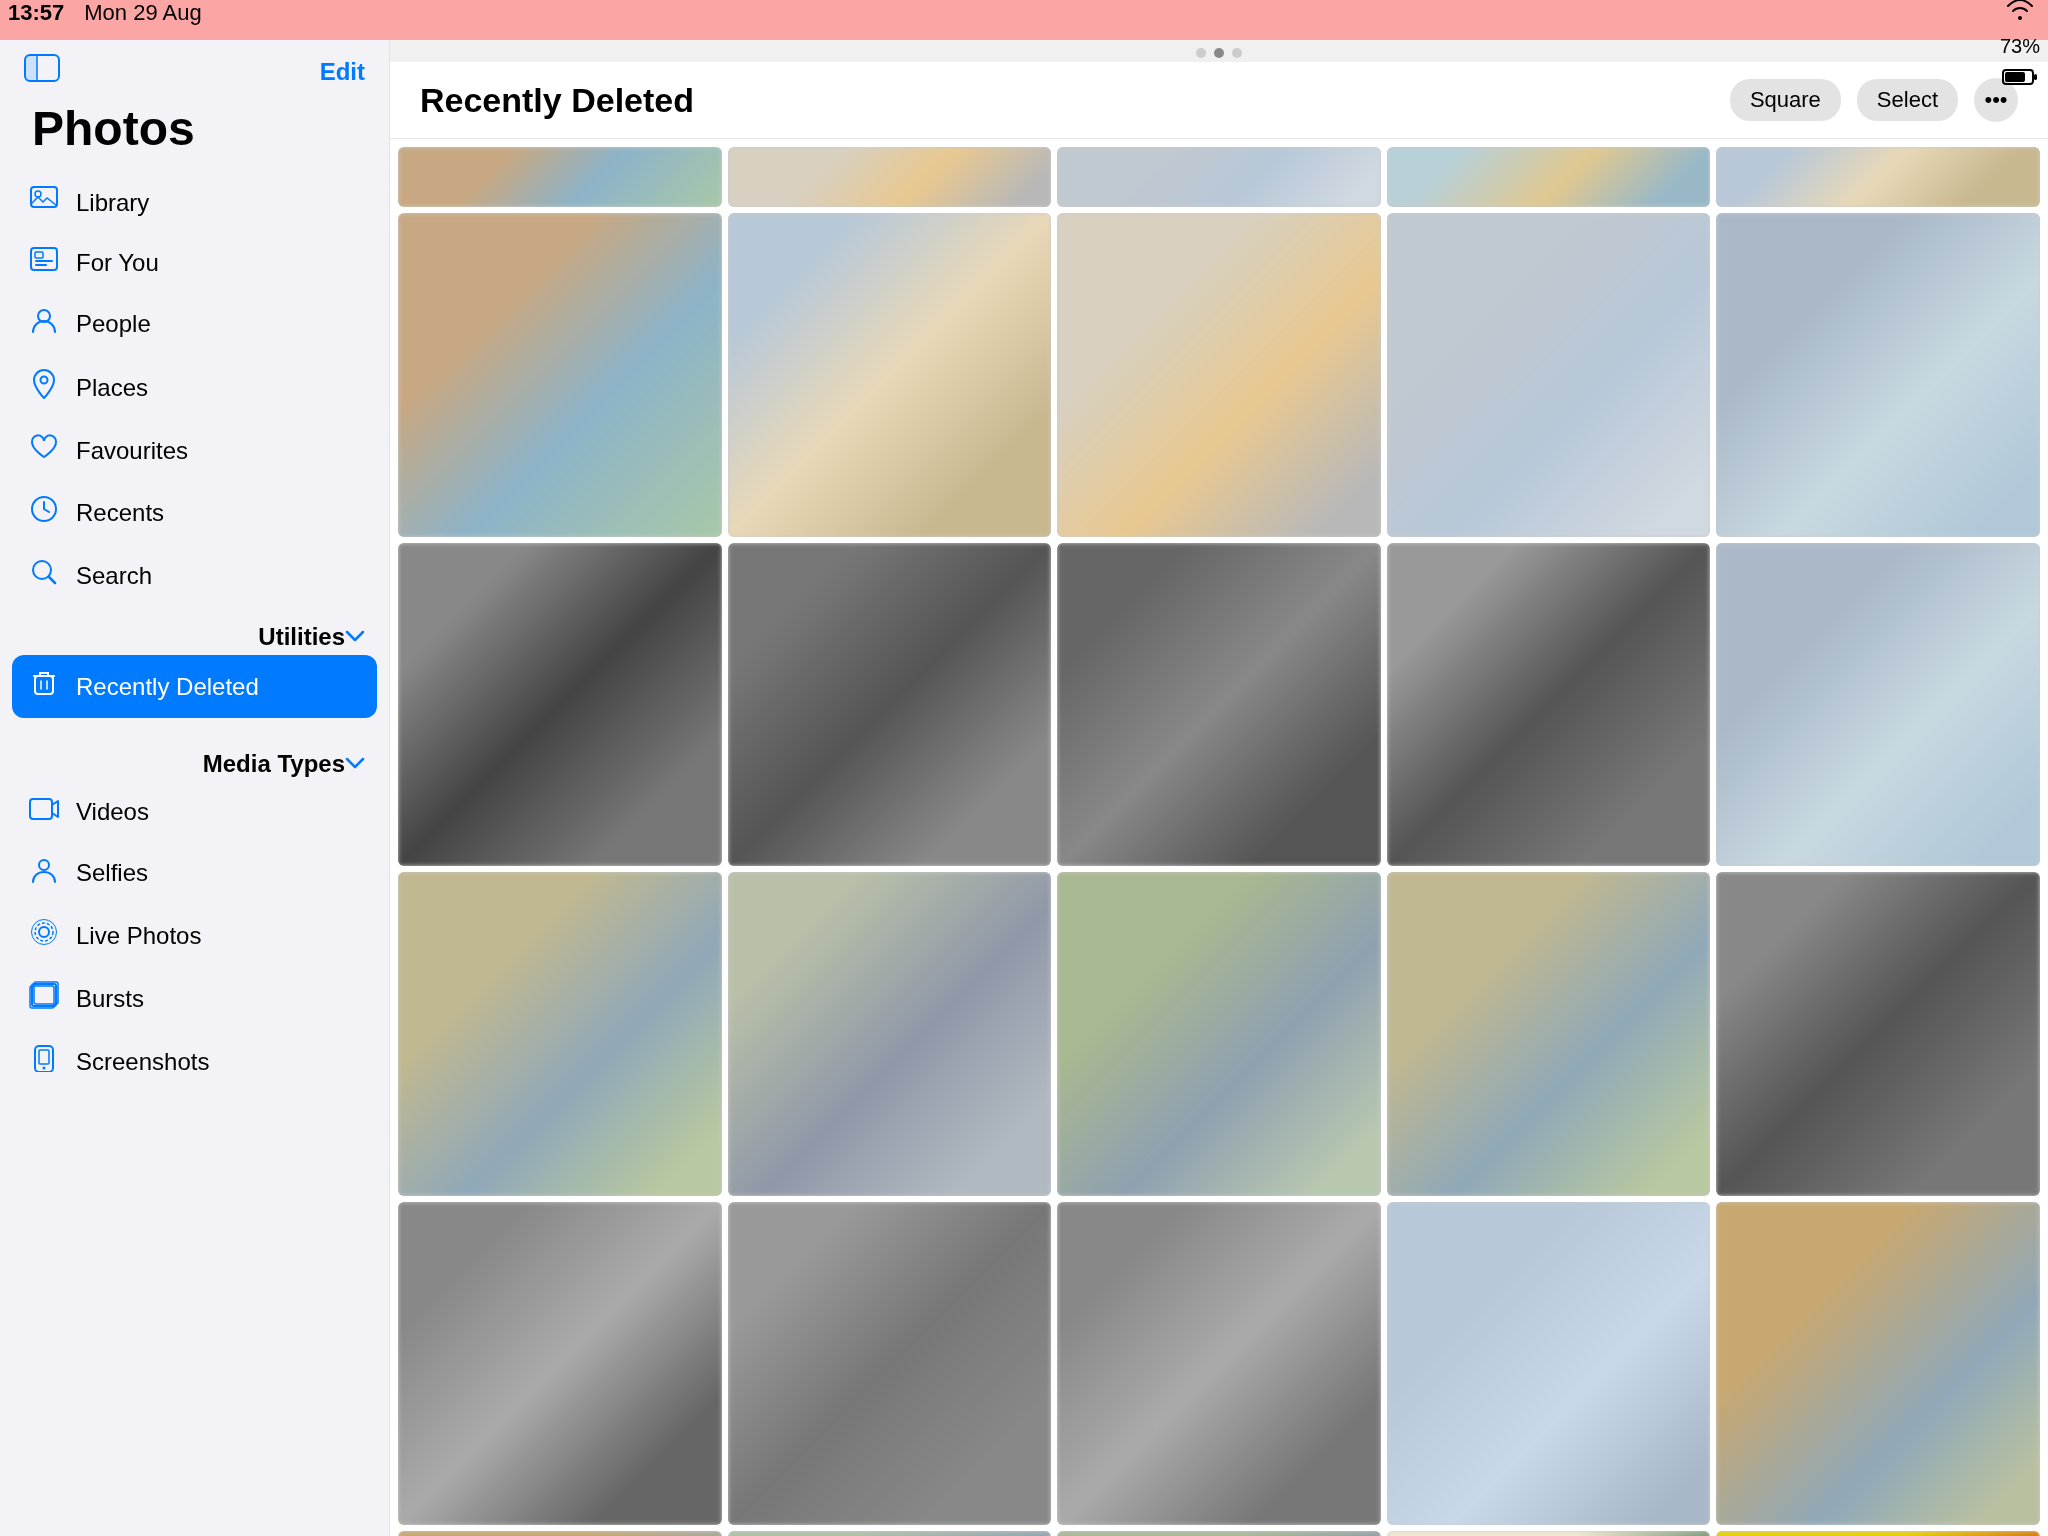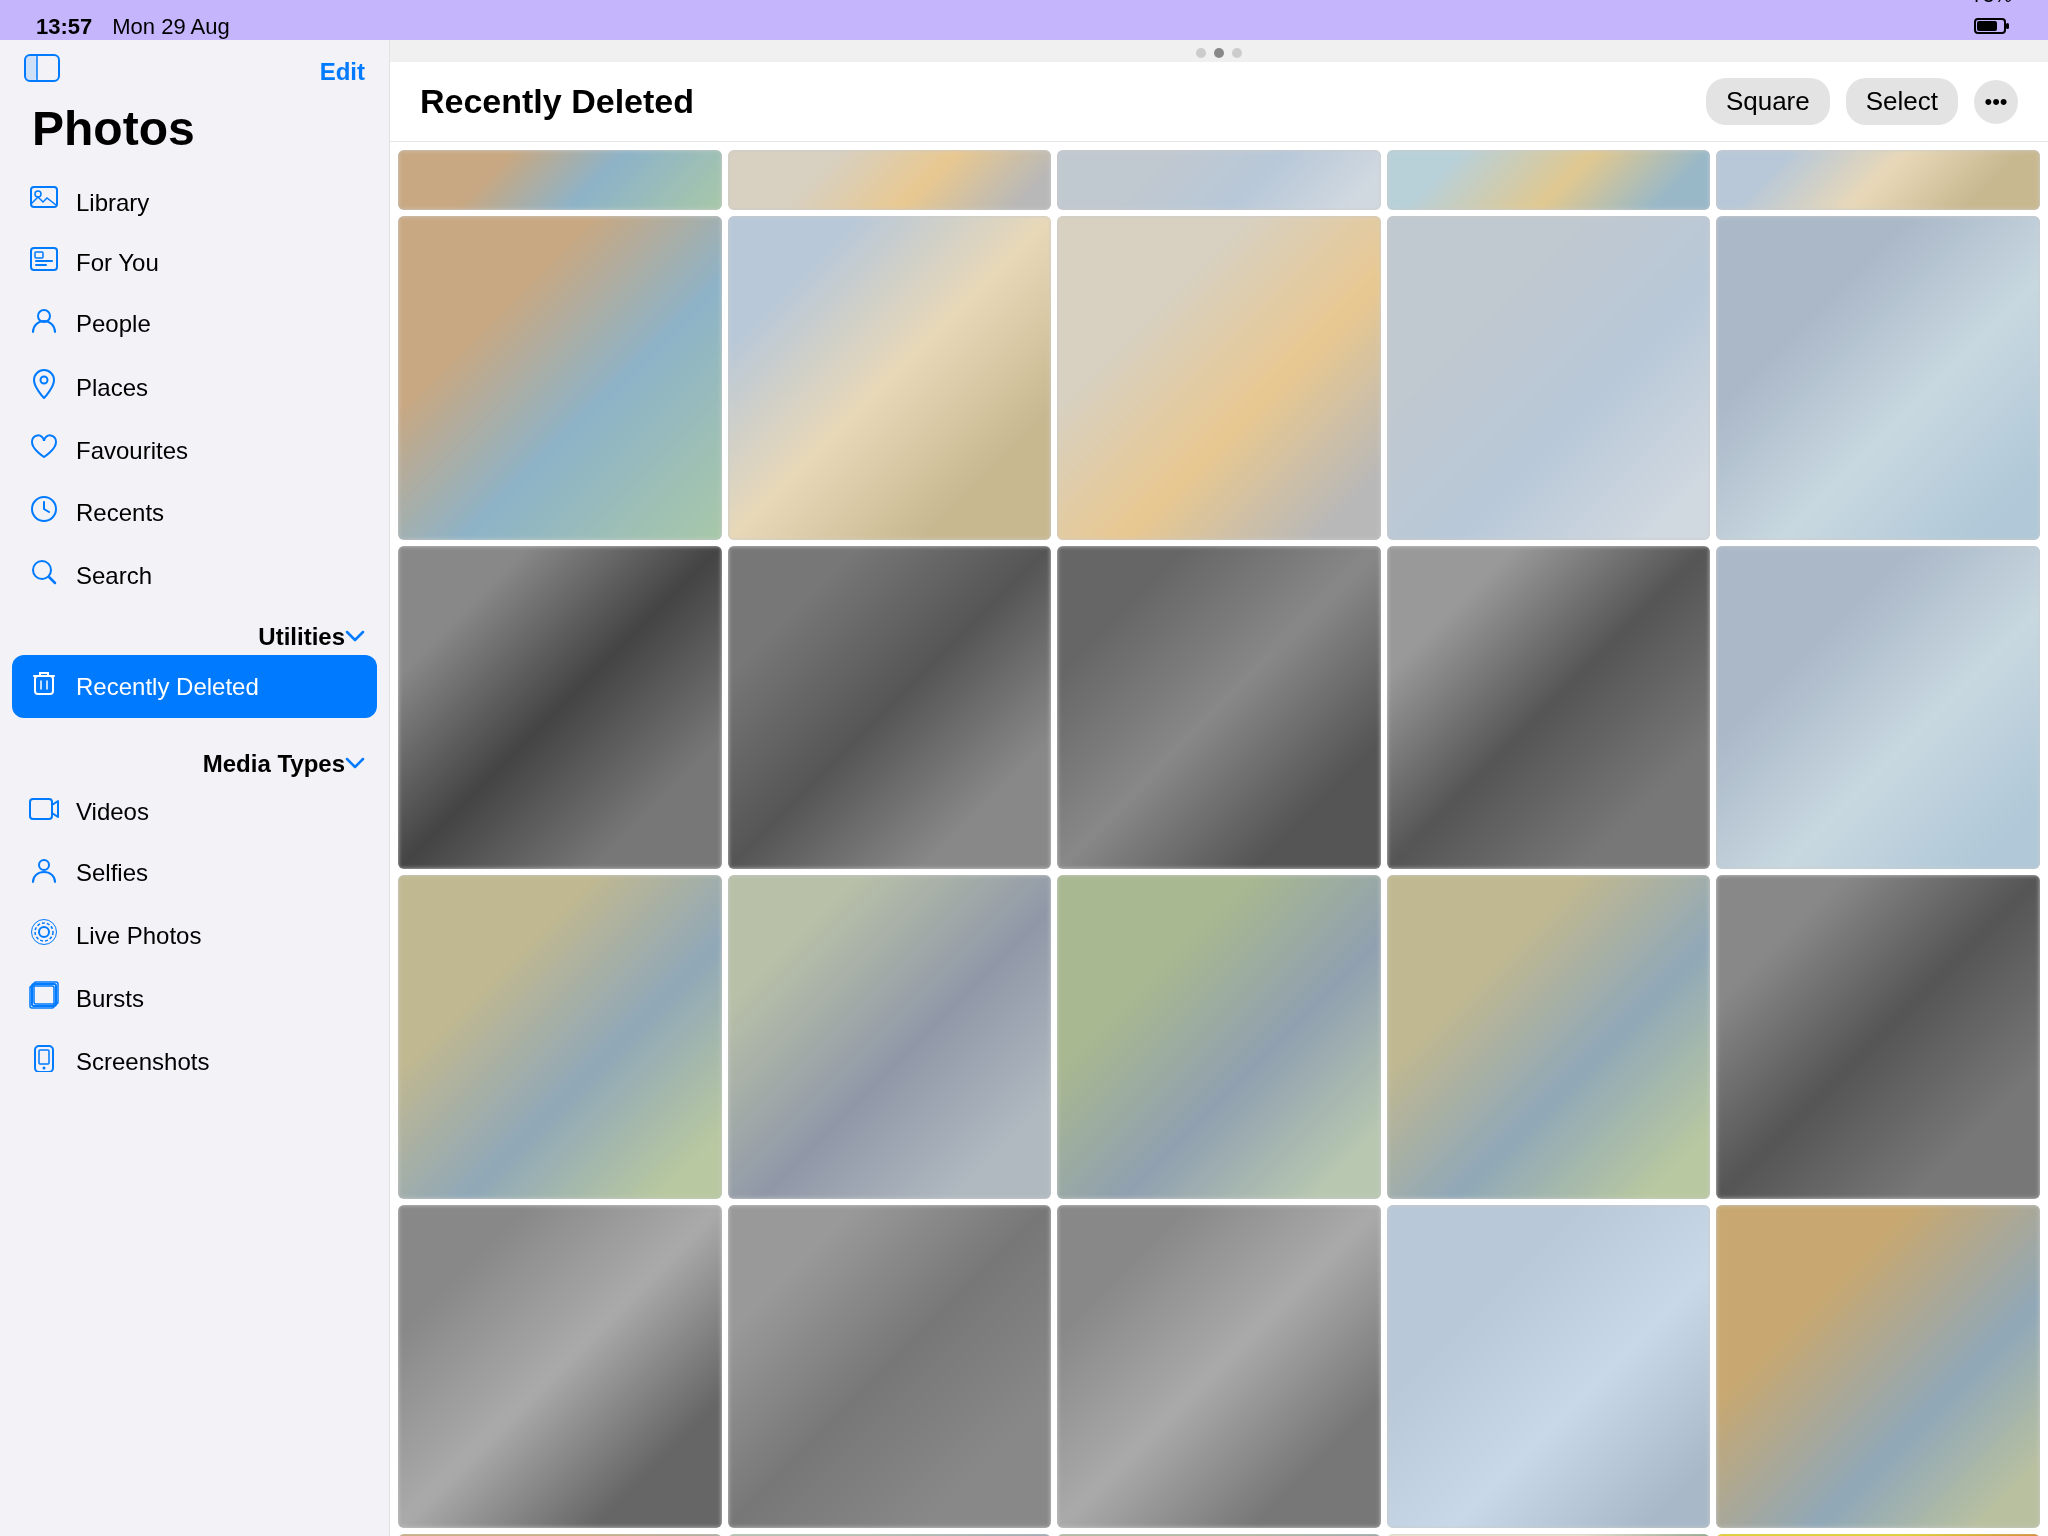--- a/index.html
+++ b/index.html
@@ -12,25 +12,25 @@
       overflow: hidden;
       display: flex;
       flex-direction: column;
     }
 
     
     .status-bar {
       position: absolute;
       top: 0; left: 0; right: 0;
       height: 40px;
-      background: #c4b5fd;
-      display: flex;
-      align-items: flex-end;
+      background: #fca5a5;
+      display: flex;
+      align-items: flex-start;
       justify-content: space-between;
-      padding: 0 36px;
+      padding: 0 8px;
       z-index: 100;
     }
     .status-time {
       font-size: 22px;
       font-weight: 600;
       color: #000;
     }
     .status-date {
       font-size: 22px;
       font-weight: 400;
@@ -168,21 +168,21 @@
     .content-actions {
       display: flex;
       align-items: center;
       gap: 16px;
     }
     .action-btn {
       background: rgba(200,200,200,0.5);
       border: none;
       border-radius: 20px;
       padding: 8px 20px;
-      font-size: 26px;
+      font-size: 22px;
       color: #000;
       cursor: pointer;
       font-weight: 400;
     }
     .action-btn-select {
       background: rgba(200,200,200,0.5);
     }
     .more-btn {
       background: rgba(200,200,200,0.5);
       border: none;

